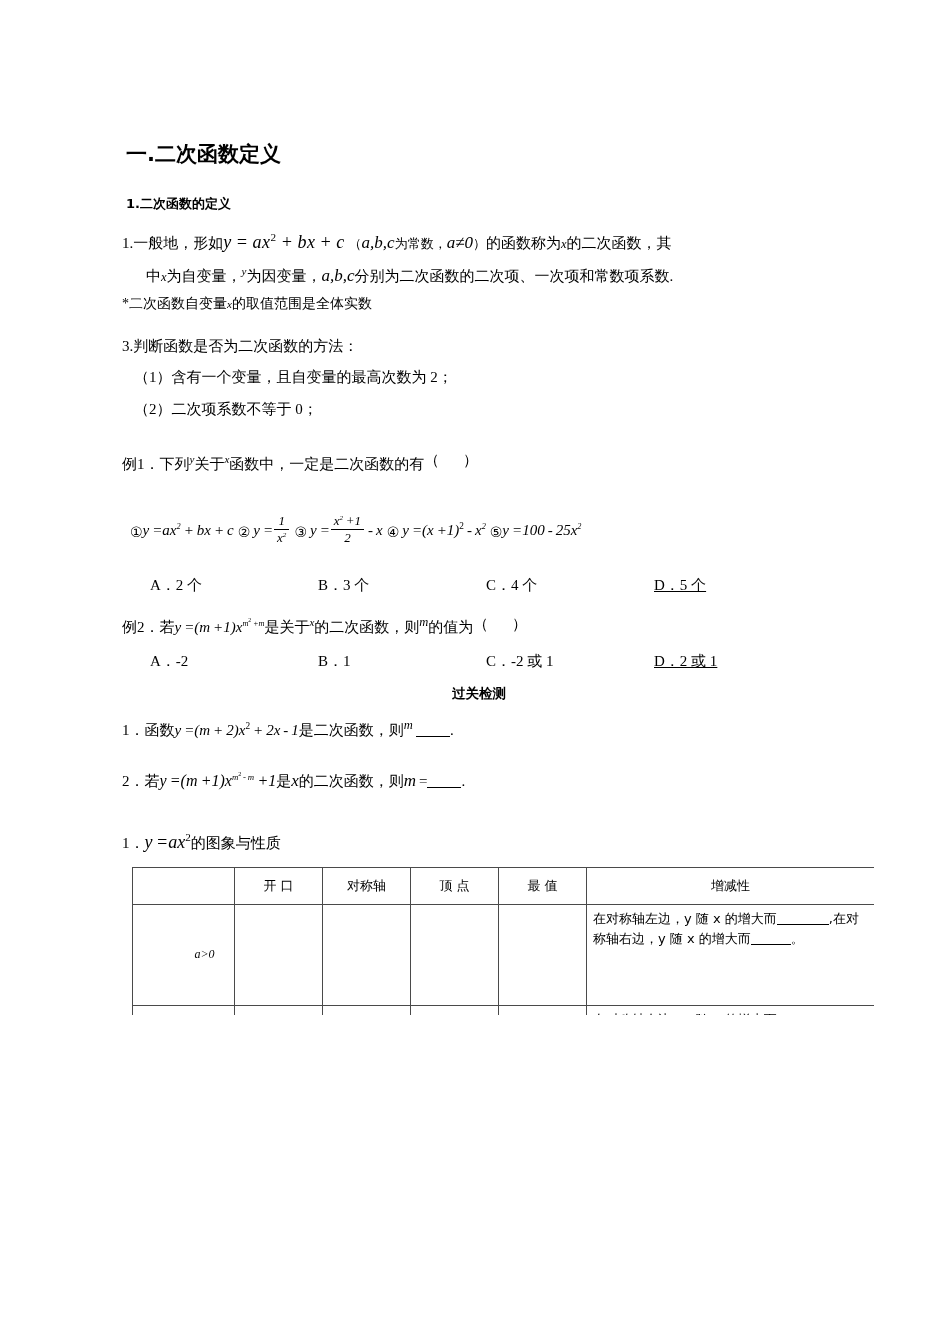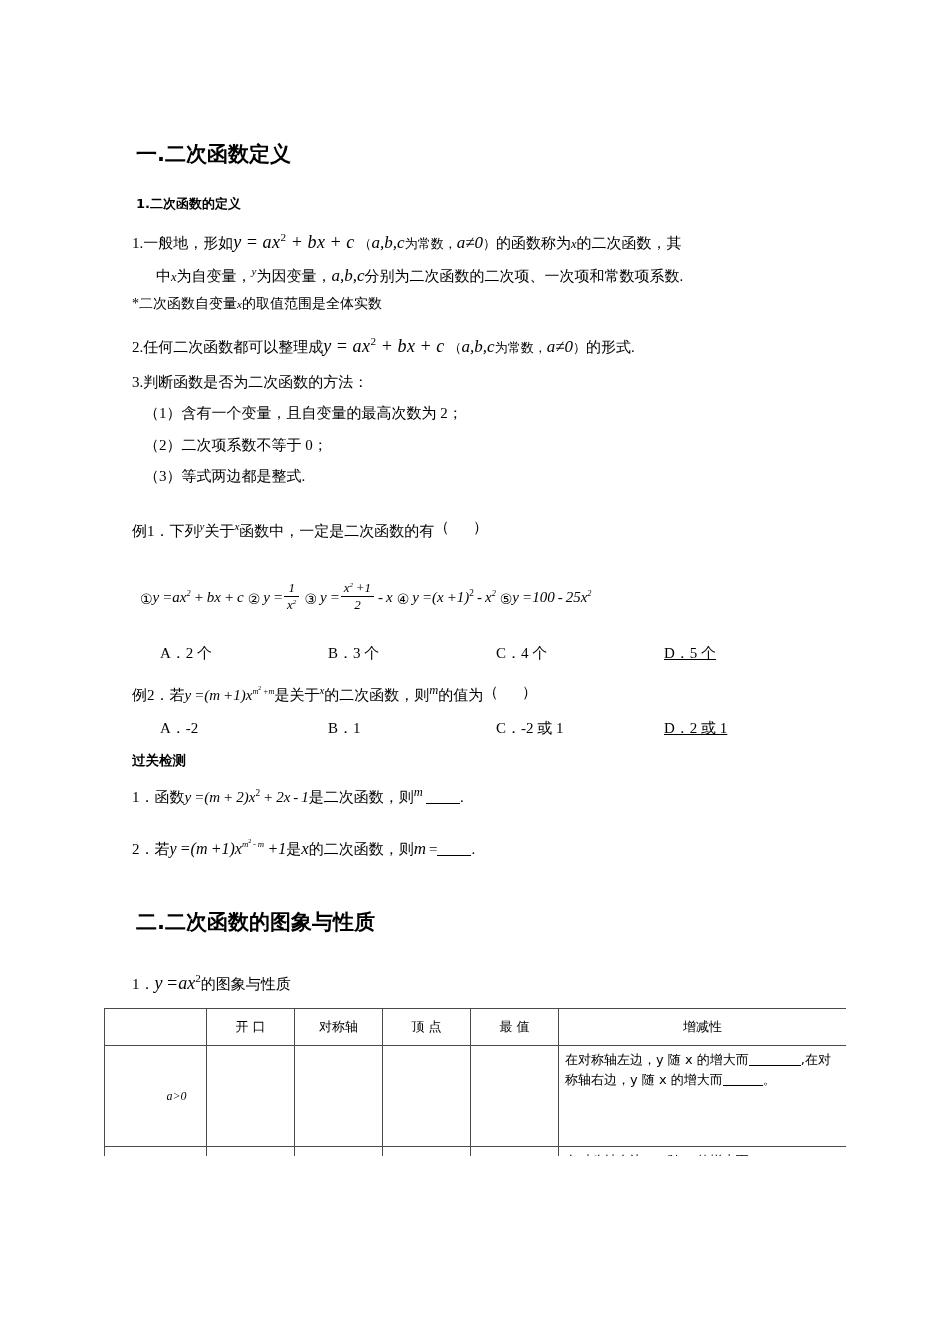--- a/index.html
+++ b/index.html
@@ -18,21 +18,21 @@
   }
   .page {
     position: absolute;
     left: 0; top: 0;
     width: 950px;
     height: 1344px;
     background: #fff;
   }
   .content {
     position: absolute;
-    left: 104px;
+    left: 94px;
     top: 140px;
     width: 742px;
   }
 
   
   h1.sec-title {
     font-family: "DejaVu Sans", "Liberation Sans", sans-serif;
     font-size: 21px;
     font-weight: bold;
     margin: 0 0 0 32px;
@@ -48,20 +48,21 @@
     padding: 0;
     line-height: 1.3;
   }
   h3.drill-title {
     font-family: "DejaVu Sans", "Liberation Sans", sans-serif;
     font-size: 13.5px;
     font-weight: bold;
     margin: 0 0 0 28px;
     padding: 0;
     line-height: 1.3;
+    text-align: center;
   }
 
   
   .para {
     font-size: 15px;
     line-height: 1.55;
     margin: 0;
     padding: 0;
   }
   .p-indent0 { margin-left: 28px; }
@@ -195,20 +196,21 @@
     vertical-align: -2px;
   }
   .ul-blank-w { width: 40px; }
   .ul-blank-n { width: 18px; }
   .row-tall td { height: 92px; }
   .row-cut td { height: 26px; overflow: hidden; }
   .table-wrap {
     width: 742px;
     height: 148px;
     overflow: hidden;
+    margin-left: 38px;
   }
 </style>
 </head>
 <body>
 
 <div class="page">
   <div class="content">
 
     <h1 class="sec-title">一.二次函数定义</h1>
 
@@ -224,29 +226,24 @@
     <div class="para p-indent1" style="margin-top:6px">
       <span>中</span><span class="m-sm m">x</span><span>为自变量，</span><span class="m-xs m" style="vertical-align:super">y</span><span>为因变量，</span><span class="m-md m">a,b,c</span><span>分别为二次函数的二次项、一次项和常数项系数.</span>
     </div>
 
     <div class="para p-indent0" style="margin-top:4px;font-size:14px">
       <span>*二次函数自变量</span><span class="m-xs m">x</span><span>的取值范围是全体实数</span>
     </div>
 
     <div class="gap-sm"></div>
 
-    <div class="para p-indent0" style="margin-top:8px">
-      <span>2.任何二次函数都可以整理成</span><span class="m-lg m">y = ax<sup class="pwn">2</sup> + bx + c</span>
-      <span class="up" style="font-size:13px">（</span><span class="m-md m">a,b,c</span><span style="font-size:13px">为常数，</span><span class="m-md m">a<span class="neq">≠</span>0</span><span class="up" style="font-size:13px">）</span><span>的形式.</span>
-    </div>
 
     <div class="para p-indent0" style="margin-top:10px">3.判断函数是否为二次函数的方法：</div>
     <div class="para p-indent2" style="margin-top:8px">（1）含有一个变量，且自变量的最高次数为 2；</div>
     <div class="para p-indent2" style="margin-top:8px">（2）二次项系数不等于 0；</div>
-    <div class="para p-indent2" style="margin-top:8px">（3）等式两边都是整式.</div>
 
     <div class="gap-md"></div>
 
     <div class="para p-indent0" style="margin-top:12px">
       <span>例1．下列</span><span class="m-xs m" style="vertical-align:super">y</span><span>关于</span><span class="m-xs m" style="vertical-align:super">x</span><span>函数中，一定是二次函数的有</span><span class="paren-blank" style="vertical-align:4px">（    ）</span>
     </div>
 
     <div class="gap-lg"></div>
 
     <div class="formula-row" style="margin-top:14px">
@@ -274,21 +271,20 @@
     <h3 class="drill-title" style="margin-top:14px">过关检测</h3>
 
     <div class="para p-indent0" style="margin-top:14px">
       <span>1．</span><span>函数</span><span class="m" style="font-size:15px">y =(m + 2)x<sup class="pwn">2</sup> + 2x - 1</span><span>是二次函数，则</span><span class="m-sm m" style="vertical-align:super">m</span> <span class="blank"></span><span>.</span>
     </div>
 
     <div class="para p-indent0" style="margin-top:26px">
       <span>2．</span><span>若</span><span class="m" style="font-size:16px">y =(m +1)x<sup class="pw2">m<sup class="pwn" style="font-size:0.7em">2</sup> - m</sup> +1</span><span>是</span><span class="m-md m">x</span><span>的二次函数，则</span><span class="m-md m">m</span> <span>=</span><span class="blank"></span><span>.</span>
     </div>
 
-    <h1 class="sec-title" style="margin-top:46px">二.二次函数的图象与性质</h1>
 
     <div class="para p-indent0" style="margin-top:34px">
       <span>1．</span><span class="m" style="font-size:18px">y =ax<sup class="pwn">2</sup></span><span>的图象与性质</span>
     </div>
 
     <div class="table-wrap" style="margin-top:10px">
       <table class="prop">
         <colgroup>
           <col class="col1">
             <col class="col2">

